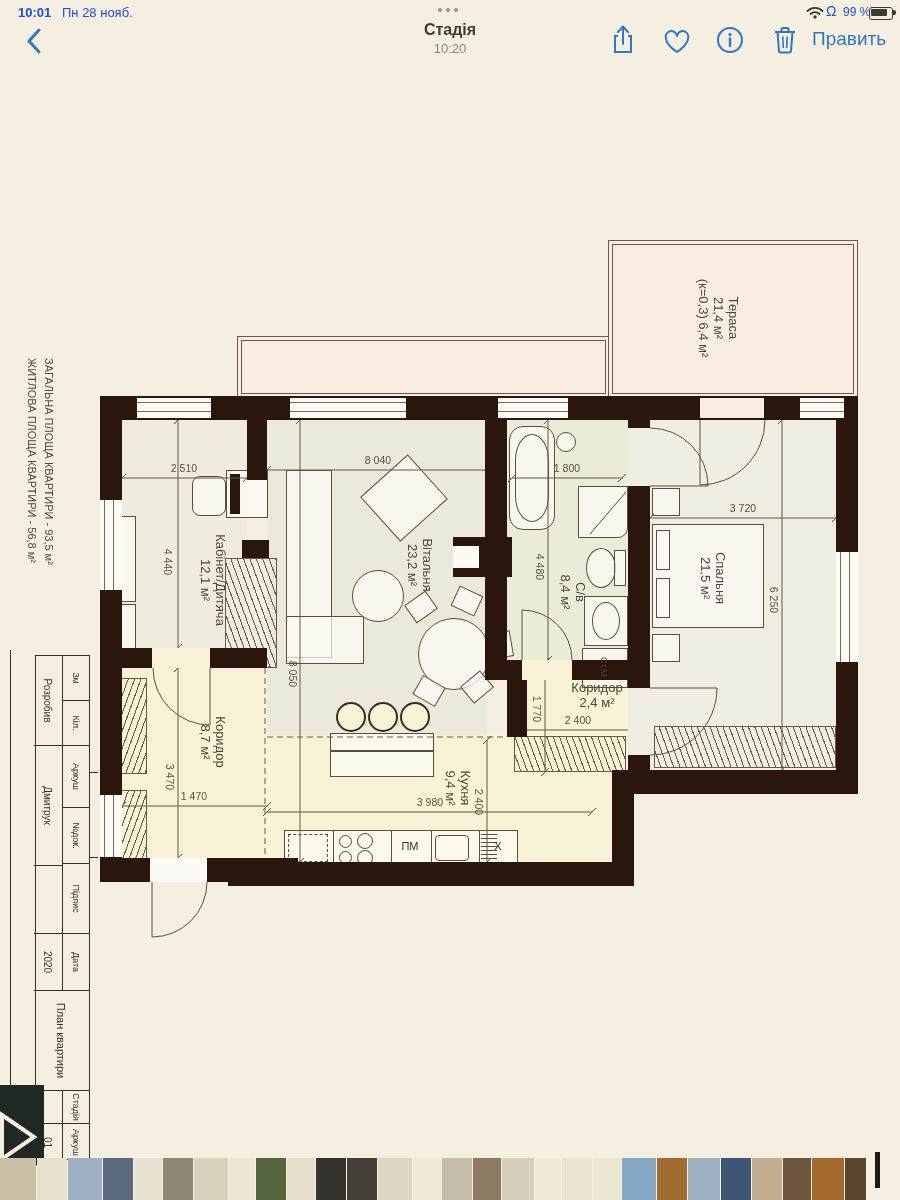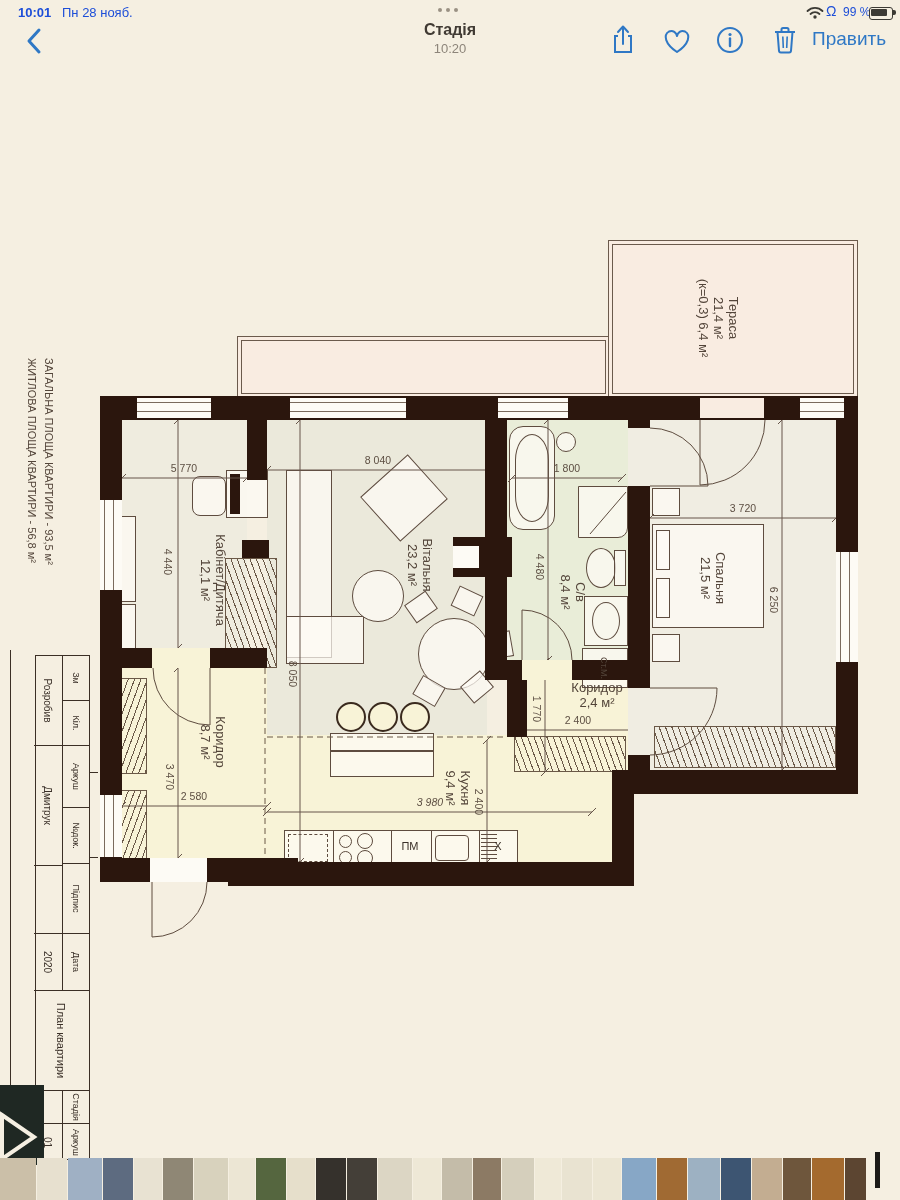--- a/index.html
+++ b/index.html
@@ -243,27 +243,27 @@
   <div class="vlabel" style="left:473px;top:753px;width:70px;">
     <div>Кухня</div>
       <div>9,4 м²</div>
   </div>
   <div class="vlabel" style="left:741px;top:263px;width:110px;">
     <div>Тераса</div>
       <div>21,4 м²</div>
       <div>(к=0,3) 6,4 м²</div>
   </div>
 
-  <div class="dimh" style="left:154px;top:462px;">5 770</div>
+  <div class="dimh" style="left:154px;top:462px;">2 510</div>
   <div class="dimh" style="left:348px;top:454px;">8 040</div>
   <div class="dimh" style="left:537px;top:462px;">1 800</div>
   <div class="dimh" style="left:713px;top:502px;">3 720</div>
   <div class="dimh" style="left:548px;top:714px;">2 400</div>
-  <div class="dimh" style="left:164px;top:790px;">2 580</div>
-  <div class="dimh" style="left:400px;top:796px;font-style:italic;">3 980</div>
+  <div class="dimh" style="left:164px;top:790px;">1 470</div>
+  <div class="dimh" style="left:400px;top:796px;">3 980</div>
   <div class="dimv" style="left:174px;top:540px;">4 440</div>
   <div class="dimv" style="left:546px;top:545px;">4 480</div>
   <div class="dimv" style="left:780px;top:578px;">6 250</div>
   <div class="dimv" style="left:299px;top:652px;">8 050</div>
   <div class="dimv" style="left:543px;top:687px;">1 770</div>
   <div class="dimv" style="left:176px;top:755px;">3 470</div>
   <div class="dimv" style="left:485px;top:780px;">2 400</div>
 
   <div class="abs" style="left:390px;top:840px;width:40px;text-align:center;font-size:11px;color:#3b3129;">ПМ</div>
   <div class="abs" style="left:482px;top:840px;width:32px;text-align:center;font-size:11px;color:#3b3129;">Х</div>

